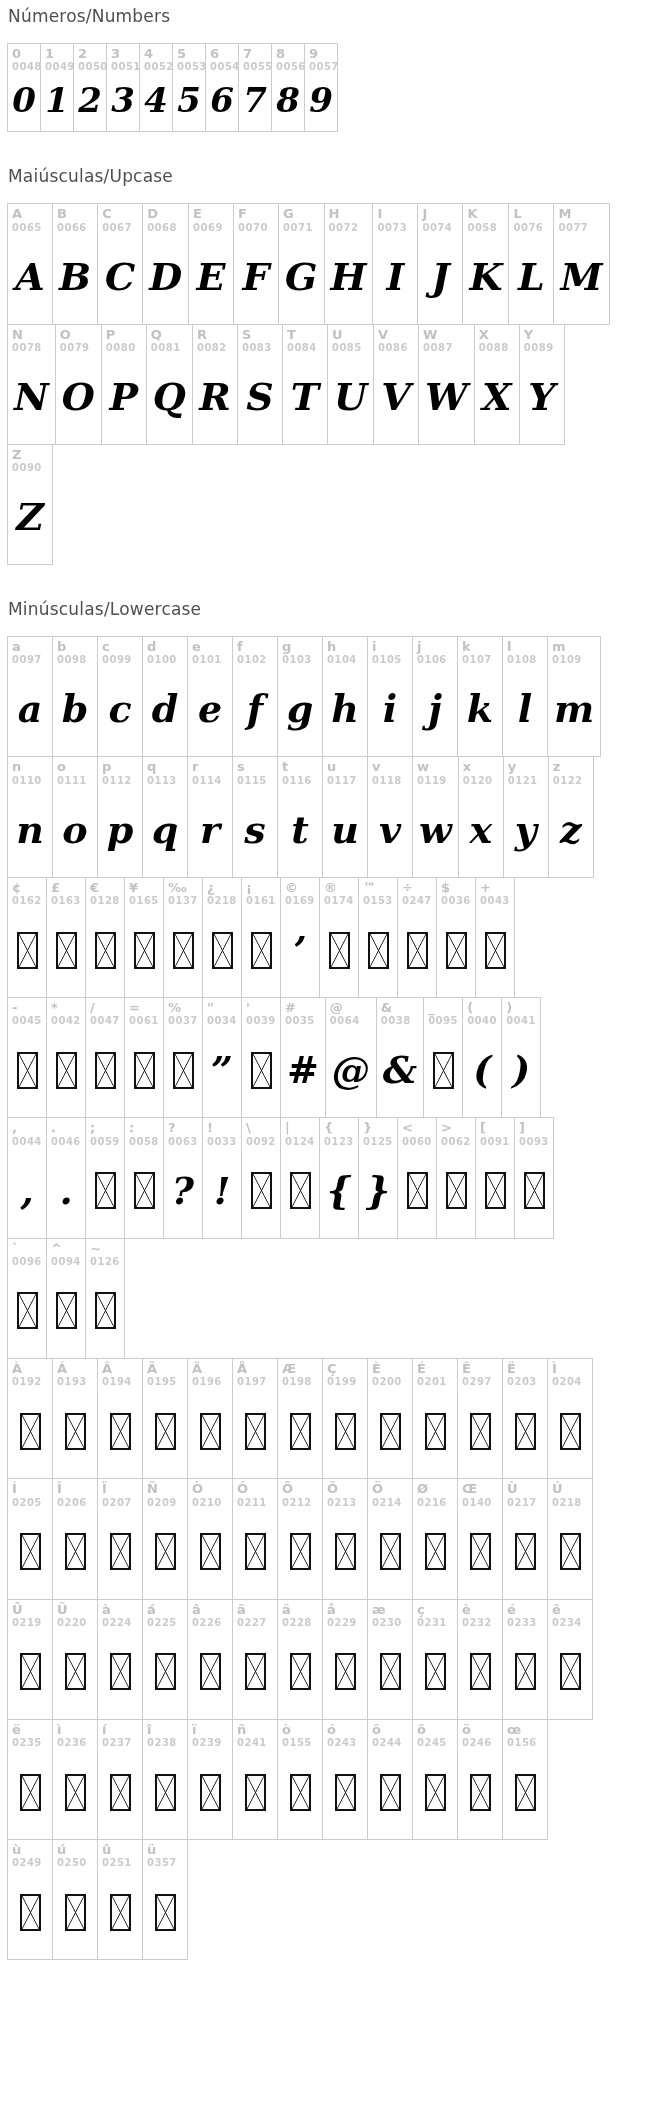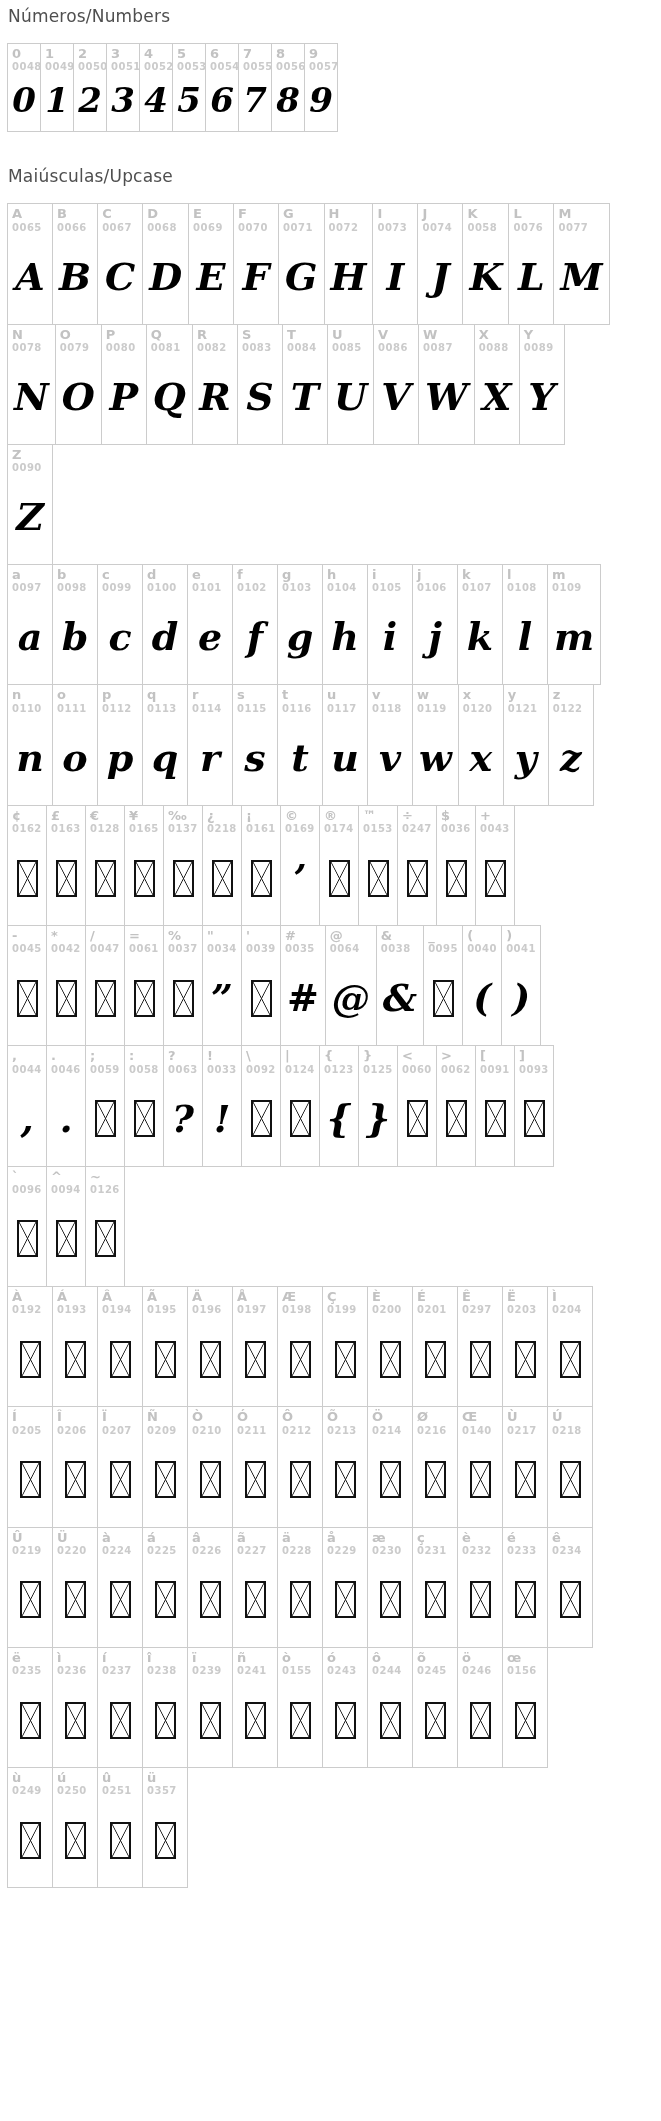--- a/index.html
+++ b/index.html
@@ -343,20 +343,21 @@
       <div class="glyph-row-wrap"><div class="glyph-row">
           <div class="glyph-cell">
             <span class="char-label">Z</span>
             <span class="code-label">0090</span>
             <div class="glyph-area">
               <span class="glyph">Z</span>
             </div>
           </div>
         </div></div>
     </div>
+    <h2 class="section-title">Minúsculas/Lowercase</h2>
     <div class="section-body sec-lowercase">
       <div class="glyph-row-wrap"><div class="glyph-row">
           <div class="glyph-cell">
             <span class="char-label">a</span>
             <span class="code-label">0097</span>
             <div class="glyph-area">
               <span class="glyph">a</span>
             </div>
           </div>
           <div class="glyph-cell">

